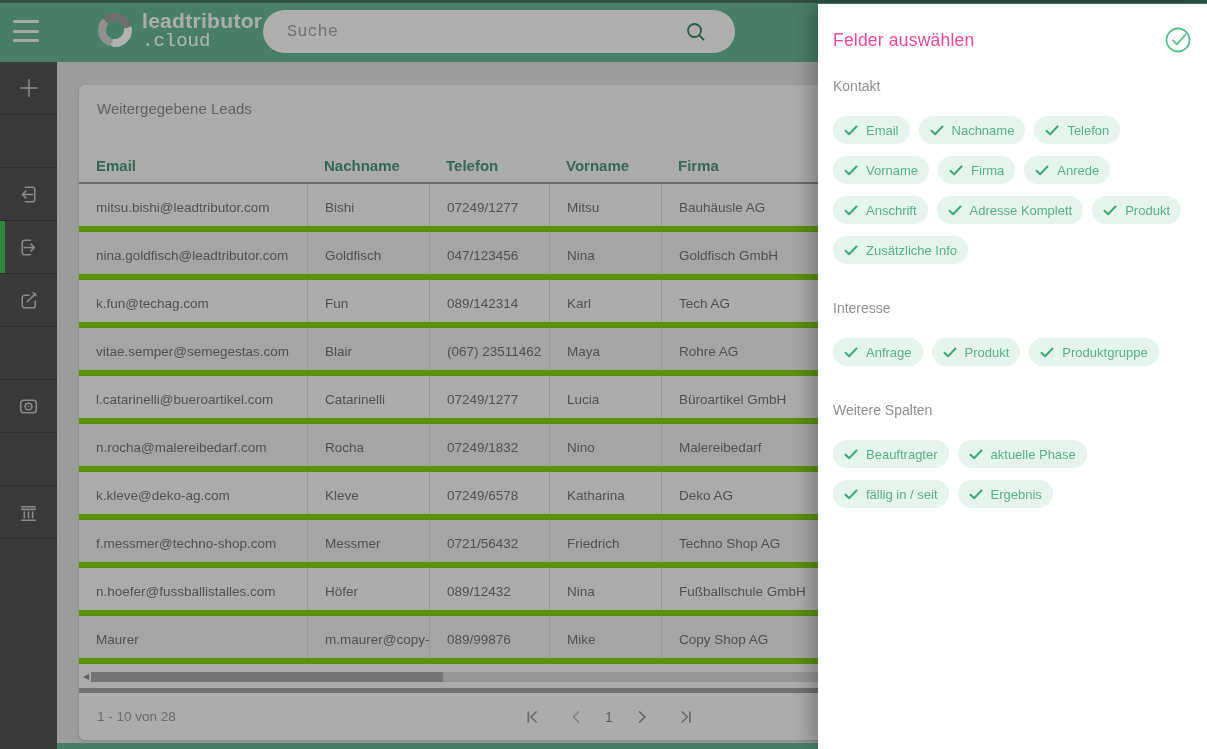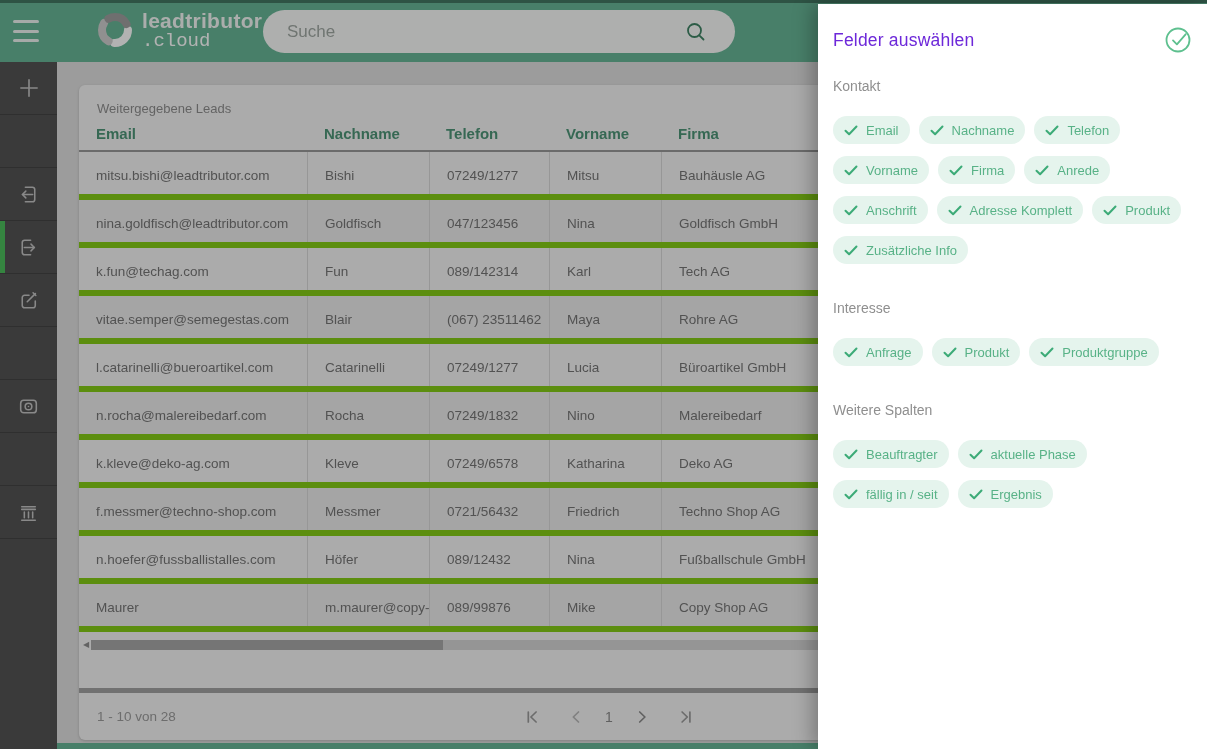--- a/index.html
+++ b/index.html
@@ -18,39 +18,39 @@
                display:flex; flex-direction:column; justify-content:space-between; cursor:pointer; }
   .hamburger span { display:block; height:3px; border-radius:2px; background:#eef4f1; }
   .logo { position:absolute; left:94px; top:9px; display:flex; align-items:center; gap:6px; }
   .logo-mark { width:42px; height:42px; }
   .logo-line1 { font-size:21px; font-weight:bold; color:#f5f8f6; line-height:21px; letter-spacing:0.3px; }
   .logo-line2 { font-size:19px; color:#ffffff; line-height:20px;font-family:Liberation Mono, monospace; }
   .search { position:absolute; left:263px; top:10px; width:472px; height:43px;
             background:#fafbfa; border-radius:22px; display:flex; align-items:center; }
   .search-input { flex:1; border:none; outline:none; background:transparent;
                   padding-left:24px; font-size:17px; color:#4a4a4a;
-                  font-family:Liberation Sans, sans-serif; }
+                  font-family:Liberation Mono, monospace; }
   .search-input::placeholder { color:#a0a8a3; }
   .search-icon { margin-right:28px; }
 
   
   .app-sidebar { position:absolute; left:0; top:62px; width:57px; bottom:0;
                  background:#545454; z-index:1; }
   .slot { position:relative; height:53px; display:flex; align-items:center; justify-content:center;
           border-bottom:1px solid rgba(0,0,0,0.18); }
   .slot.active::before { content:""; position:absolute; left:0; top:0; bottom:0; width:5px;
                          background:#4cbf5c; }
   .slot svg { stroke:#c4c4c4; fill:none; stroke-width:1.5; stroke-linecap:round; stroke-linejoin:round; }
 
   
   .app-main { position:absolute; left:57px; top:62px; right:0; bottom:0; background:#e0e0e0; z-index:1; }
   .footer-strip { position:absolute; left:57px; right:0; bottom:0; height:6px; background:#67b797; z-index:2; }
   .card { position:absolute; left:22px; top:23px; width:1060px; height:655px;
           background:#f5f5f5; border-radius:6px; box-shadow:0 1px 3px rgba(0,0,0,0.18); }
-  .card-title { padding:15px 0 0 18px; font-size:13px; color:#8f8f8f; line-height:18px; }
+  .card-title { padding:15px 0 0 18px; margin-bottom:32px; font-size:15px; color:#8f8f8f; line-height:18px; }
   .thead, .trow { display:grid; grid-template-columns:228px 122px 120px 112px 1fr; }
   .thead { border-bottom:2px solid #9a9a9a; }
   .hcell { padding:7px 0 8px 17px; color:#4e9678; font-weight:bold; font-size:15px;
            white-space:nowrap; overflow:hidden; cursor:pointer; }
   .trow { height:48px; border-bottom:6px solid #84cc16; cursor:pointer; }
   .tbody .trow:nth-child(even) { background:#ececec; }
   .bcell { line-height:47px; padding-left:17px; color:#767676; font-size:13.5px;
            white-space:nowrap; overflow:hidden; }
   .bcell + .bcell { border-left:1px solid #d8d8d8; }
 
@@ -72,21 +72,21 @@
   .pg-next svg { stroke:#8c8c8c; }
   .page-num { font-size:14px; color:#8a8a8a; margin:0 -6px; }
 
   
   .scrim { position:absolute; inset:0; background:rgba(0,0,0,0.30); z-index:5; cursor:pointer; }
 
   
   .panel { position:absolute; left:818px; top:4px; right:0; bottom:0; background:#ffffff;
            box-shadow:-6px 0 18px rgba(0,0,0,0.28); z-index:10; padding:0 15px; overflow:hidden; }
   .panel-header { display:flex; align-items:center; justify-content:space-between; padding-top:22px; }
-  .panel-title { font-size:17.5px; font-weight:500; color:#6d28d9; letter-spacing:0.2px; }
+  .panel-title { font-size:17.5px; font-weight:500; color:#ec4899; letter-spacing:0.2px; }
   .confirm-icon { cursor:pointer; }
   .psection-label { margin-top:36px; font-size:14px; color:#8f8f8f; }
   .psection-label.first { margin-top:24px; }
   .chips { margin-top:22px; display:flex; flex-wrap:wrap; gap:12px 9px; }
   .chip { display:inline-flex; align-items:center; gap:8px; height:28px; padding:0 11px;
           border:none; border-radius:14px; background:#e5f4ed; color:#58b287;
           font-size:13px; font-family:"Liberation Sans", sans-serif; cursor:pointer; white-space:nowrap; }
   .chip-check { flex:0 0 auto; stroke:#3cab77; fill:none; stroke-width:2; stroke-linecap:round; stroke-linejoin:round; }
 </style>
 </head>

